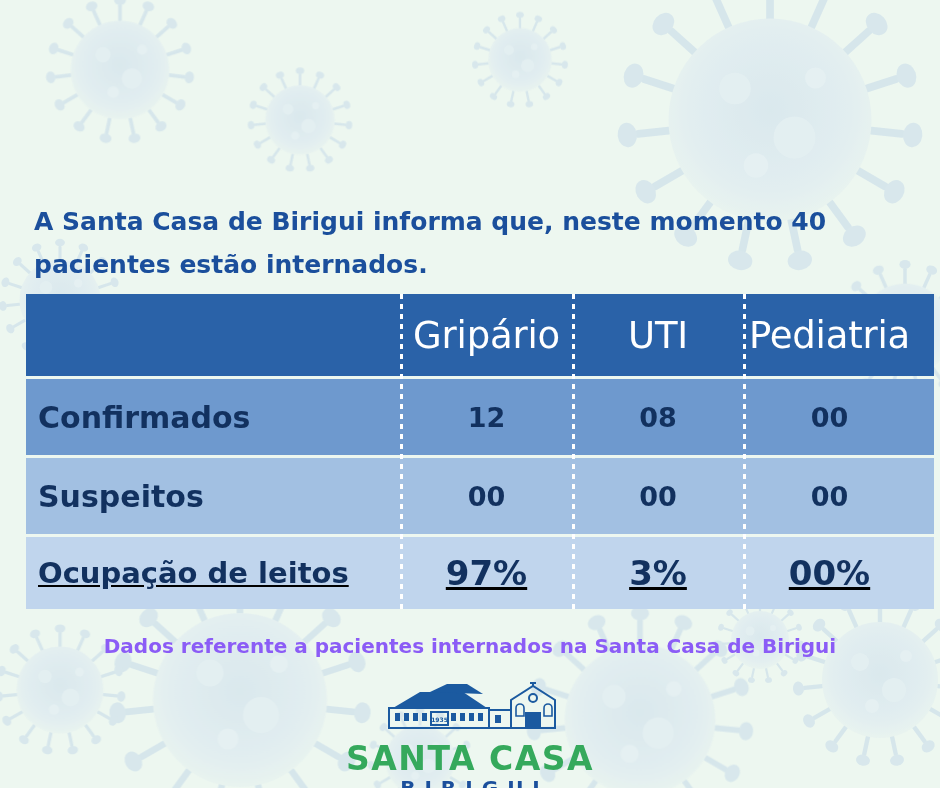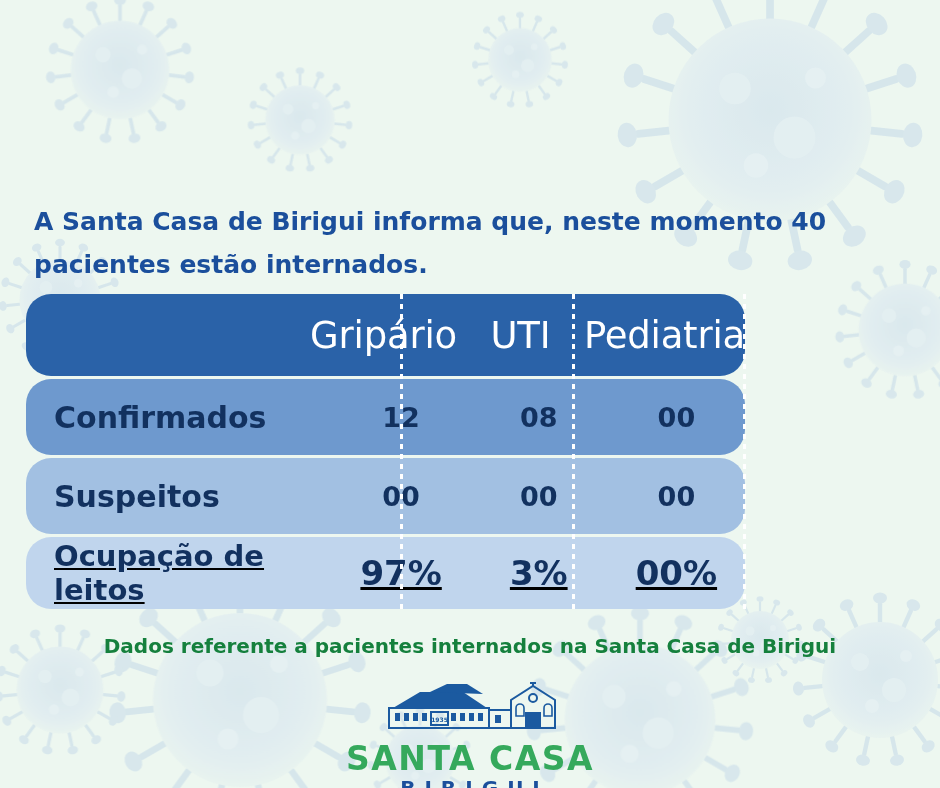--- a/index.html
+++ b/index.html
@@ -115,34 +115,33 @@
   
   .table {
     position: absolute;
     left: 26px;
     top: 294px;
     width: 889px;
   }
   .row {
     display: flex;
     position: relative;
-    width: 719px;
+    width: 908px;
     box-sizing: border-box;
-    border-radius: 25px;
   }
   .row + .row { margin-top: 3px; }
 
   .cell {
     box-sizing: border-box;
     display: flex;
     align-items: center;
   }
   .cell-label {
     width: 375px;
-    padding-left: 28px;
+    padding-left: 12px;
   }
   .cell-val {
     width: 171px;
     justify-content: center;
   }
   .cell-val.wide {
     width: 172px;
   }
   .cell-val.last {
     width: 171px;
@@ -194,21 +193,21 @@
 
   
   .footer-note {
     position: absolute;
     left: 0;
     top: 634px;
     width: 940px;
     text-align: center;
     font-size: 20px;
     font-weight: bold;
-    color: #15803d;
+    color: #8b5cf6;
   }
 
   .logo {
     position: absolute;
     left: 0;
     top: 682px;
     width: 940px;
     text-align: center;
   }
   .logo-mark { display: block; margin: 0 auto; }

